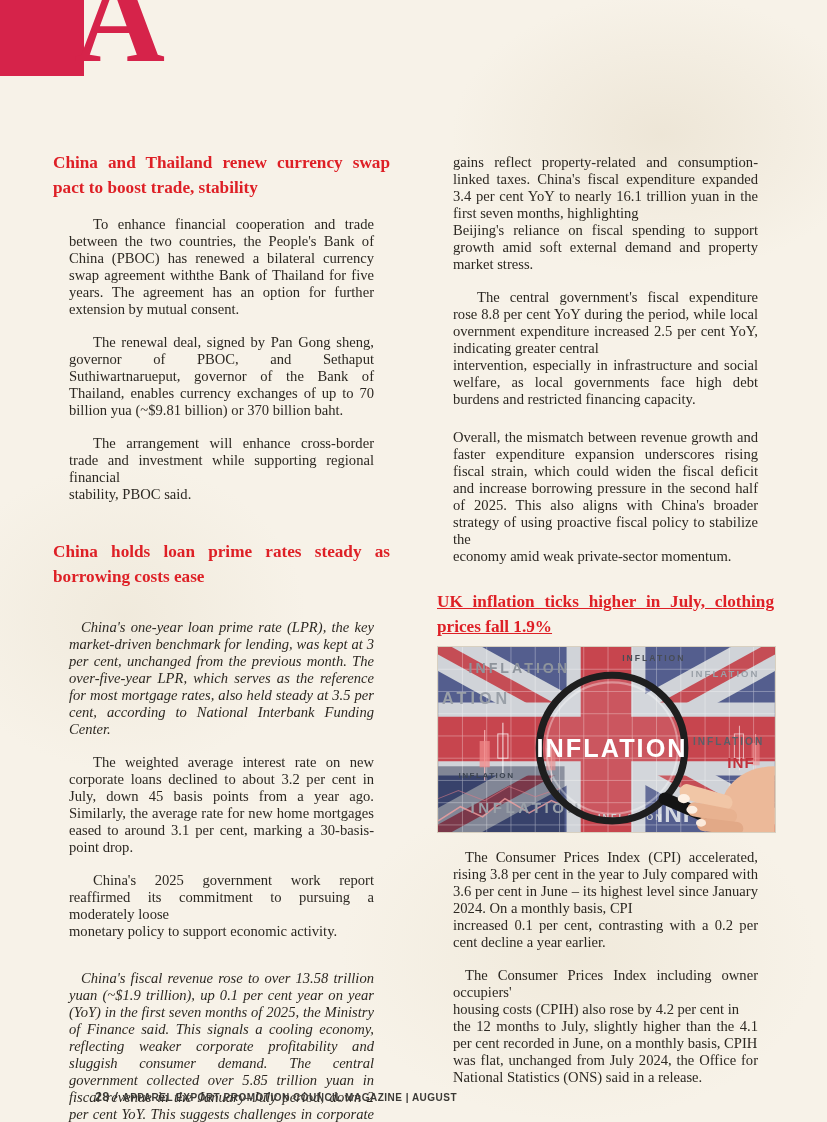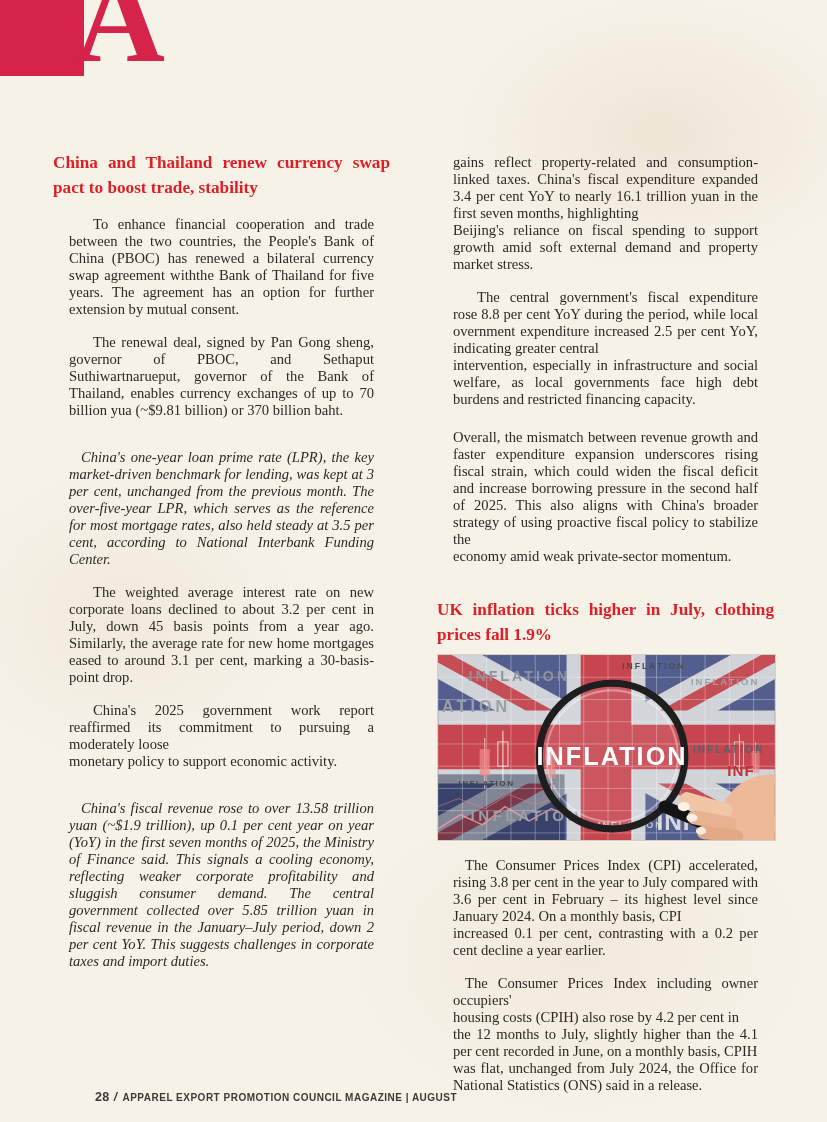--- a/index.html
+++ b/index.html
@@ -28,21 +28,21 @@
     font-size:35px;line-height:1.1;letter-spacing:1px;color:#7e2d3e;
   }
   .columns{display:flex;gap:47px;}
   .col{width:337px;}
   h2.art-head{
     margin:36px 0 6px 0;
     font-size:17.2px;line-height:25px;font-weight:600;
     color:#de2026;text-align:justify;
   }
   h2.first{margin-top:12px;}
-  h2.tight{margin-top:32px;margin-bottom:4px;}
+  h2.tight{margin-top:24px;margin-bottom:4px;text-decoration:underline;}
   p.body{
     margin:16px;font-size:14.6px;line-height:17px;
     text-align:justify;white-space:pre-line;
     text-indent:24px;
   }
   p.indent-sm{text-indent:12px;}
   p.no-indent{text-indent:0;}
   p.gap-top-lg{margin-top:30px;font-style:italic;}
   p.gap-blank{margin-top:21px;}
   p.after-fig{margin-top:3px;}
@@ -69,23 +69,26 @@
 
   <div class="content">
 
     <div class="columns">
 
       <div class="col">
         <section>
           <h2 class="art-head first">China and Thailand renew currency swap pact to boost trade, stability</h2>
           <p class="body">To enhance financial cooperation and trade between the two countries, the People's Bank of China (PBOC) has renewed a bilateral currency swap agreement withthe Bank of Thailand for five years. The agreement has an option for further extension by mutual consent.</p>
           <p class="body">The renewal deal, signed by Pan Gong sheng, governor of PBOC, and Sethaput Suthiwartnarueput, governor of the Bank of Thailand, enables currency exchanges of up to 70 billion yua (~$9.81 billion) or 370 billion baht.</p>
-        </section>
-
-        <section>
+          <p class="body">The arrangement will enhance cross-border trade and investment while supporting regional financial
+stability, PBOC said.</p>
+        </section>
+
+        <section>
+          <h2 class="art-head">China holds loan prime rates steady as borrowing costs ease</h2>
           <p class="body indent-sm gap-top-lg">China's one-year loan prime rate (LPR), the key market-driven benchmark for lending, was kept at 3 per cent, unchanged from the previous month. The over-five-year LPR, which serves as the reference for most mortgage rates, also held steady at 3.5 per cent, according to National Interbank Funding Center.</p>
           <p class="body">The weighted average interest rate on new corporate loans declined to about 3.2 per cent in July, down 45 basis points from a year ago. Similarly, the average rate for new home mortgages eased to around 3.1 per cent, marking a 30-basis-point drop.</p>
           <p class="body">China's 2025 government work report reaffirmed its commitment to pursuing a moderately loose
 monetary policy to support economic activity.</p>
         </section>
 
         <section>
           <p class="body indent-sm gap-top-lg">China's fiscal revenue rose to over 13.58 trillion yuan (~$1.9 trillion), up 0.1 per cent year on year (YoY) in the first seven months of 2025, the Ministry of Finance said. This signals a cooling economy, reflecting weaker corporate profitability and sluggish consumer demand. The central government collected over 5.85 trillion yuan in fiscal revenue in the January–July period, down 2 per cent YoY. This suggests challenges in corporate taxes and import duties.</p>
 
         </section>
@@ -187,21 +190,21 @@
                 <rect x="238" y="141" width="54" height="15" rx="7.5" transform="rotate(16 265 148)" fill="#f1c6a6"></rect>
                 <ellipse cx="243" cy="150" rx="6" ry="4.5" fill="#fdf0e4"></ellipse>
                 <rect x="246" y="157" width="50" height="14" rx="7" transform="rotate(11 271 164)" fill="#e8b290"></rect>
                 <ellipse cx="251" cy="161" rx="5.5" ry="4" fill="#fcefe3"></ellipse>
                 <rect x="256" y="171" width="46" height="13" rx="6.5" transform="rotate(7 279 177)" fill="#e2a987"></rect>
                 <ellipse cx="260" cy="174" rx="5" ry="3.8" fill="#fbeadb"></ellipse>
               </g>
             </svg>
           </figure>
 
-          <p class="body indent-sm">The Consumer Prices Index (CPI) accelerated, rising 3.8 per cent in the year to July compared with 3.6 per cent in February – its highest level since January 2024. On a monthly basis, CPI
+          <p class="body indent-sm">The Consumer Prices Index (CPI) accelerated, rising 3.8 per cent in the year to July compared with 3.6 per cent in June – its highest level since January 2024. On a monthly basis, CPI
 increased 0.1 per cent, contrasting with a 0.2 per cent decline a year earlier.</p>
           <p class="body indent-sm">The Consumer Prices Index including owner occupiers'
 housing costs (CPIH) also rose by 4.2 per cent in
 the 12 months to July, slightly higher than the 4.1 per cent recorded in June, on a monthly basis, CPIH
 was flat, unchanged from July 2024, the Office for National Statistics (ONS) said in a release.</p>
         </section>
       </div>
 
     </div>
   </div>

